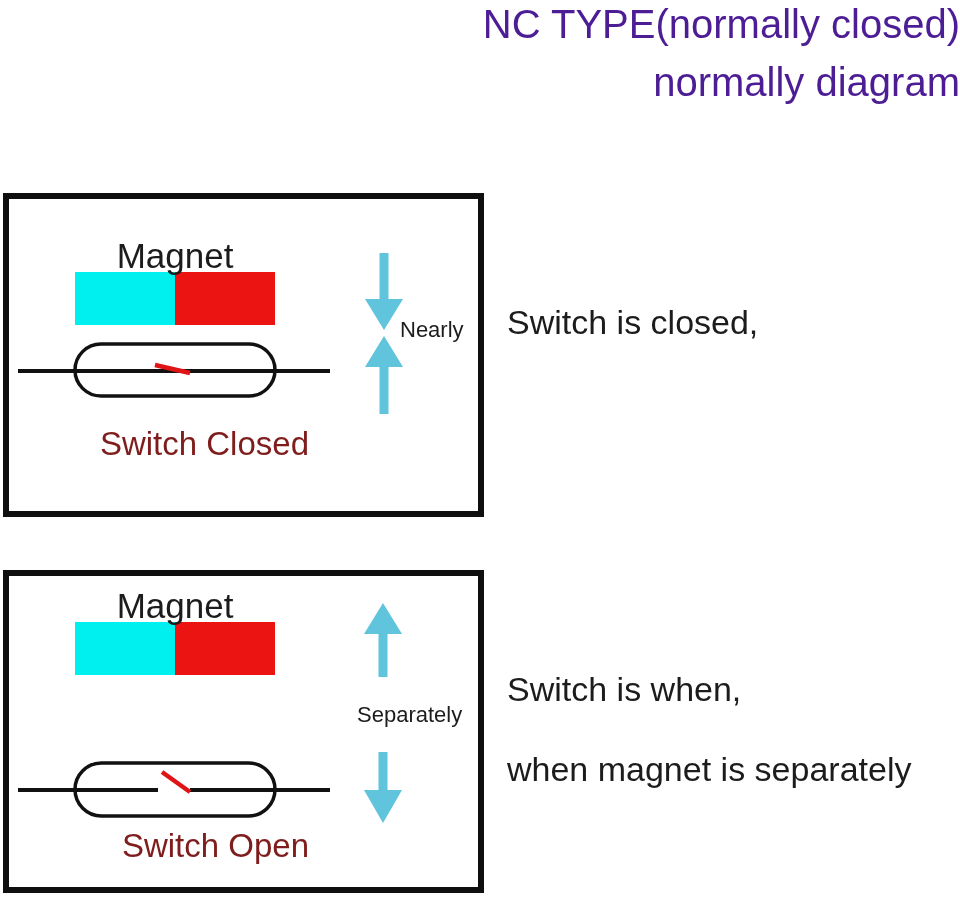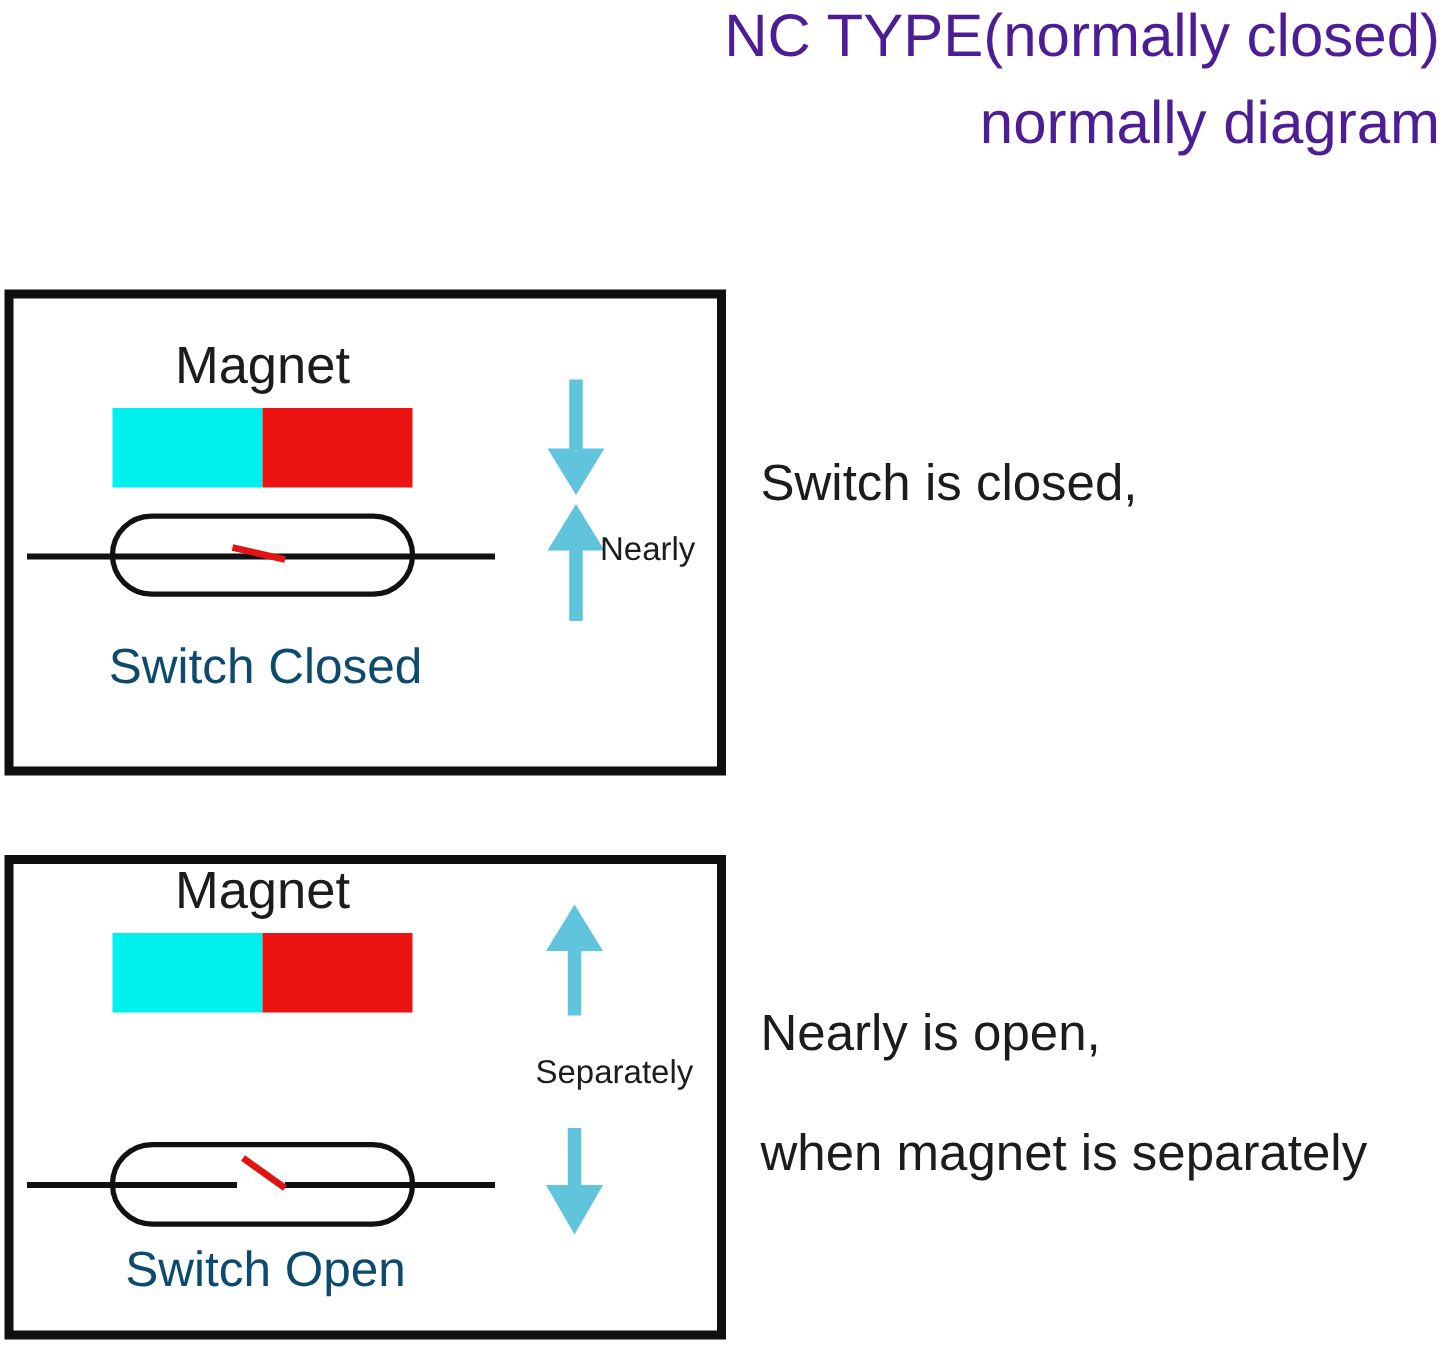--- a/index.html
+++ b/index.html
@@ -37,28 +37,29 @@
   .panel svg { position: absolute; left: 0; top: 0; display: block; }
 
   .magnet-label {
     position: absolute;
     left: 75px;
     width: 200px;
     text-align: center;
     font-size: 35px;
     color: #1c1c1c;
     white-space: nowrap;
+    margin-top: 12px;
   }
   .switch-label {
     position: absolute;
     left: 45px;
     width: 264px;
-    text-align: center;
+    text-align: right;
     font-size: 33px;
-    color: #0c4a6e;
+    color: #7f1d1d;
     white-space: nowrap;
   }
   .proximity-label {
     position: absolute;
     font-size: 22px;
     color: #1c1c1c;
     white-space: nowrap;
   }
   .caption-line {
     position: absolute;
@@ -87,21 +88,21 @@
       <line x1="146" y1="166" x2="181" y2="174" stroke-width="4.5" stroke="#e01414"></line>
 
       <rect x="370.5" y="54" width="9" height="49" fill="#5fc4dc"></rect>
       <polygon points="356,100 394,100 375,131" fill="#5fc4dc"></polygon>
       <polygon points="375,137 356,168 394,168" fill="#5fc4dc"></polygon>
       <rect x="370.5" y="166" width="9" height="49" fill="#5fc4dc"></rect>
     </svg>
   </div>
 
   <div class="magnet-label" style="top:224px;">Magnet</div>
-  <div class="proximity-label" style="left:400px; top:317px;margin-top:36px;">Nearly</div>
+  <div class="proximity-label" style="left:400px; top:317px;">Nearly</div>
   <div class="switch-label" style="top:425px;">Switch Closed</div>
 
   <div class="caption-line" style="top:303px;">Switch is closed,</div>
 
   <div class="panel open">
     <svg width="469" height="311" viewBox="0 0 469 311">
 
       <rect x="66" y="46" width="100" height="53" fill="#00f0f0"></rect>
       <rect x="166" y="46" width="100" height="53" fill="#ec1313"></rect>
 
@@ -114,16 +115,16 @@
       <line x1="9" y1="214" x2="149" y2="214" stroke="#111111" stroke-width="4"></line>
       <line x1="181" y1="214" x2="321" y2="214" stroke="#111111" stroke-width="4"></line>
       <line x1="153" y1="196" x2="181" y2="216" stroke-width="4.5" stroke="#e01414"></line>
     </svg>
   </div>
 
   <div class="magnet-label" style="top:574px;">Magnet</div>
   <div class="proximity-label" style="left:357px; top:702px;">Separately</div>
   <div class="switch-label" style="top:827px;">Switch Open</div>
 
-  <div class="caption-line" style="top:670px;">Nearly is open,</div>
+  <div class="caption-line" style="top:670px;">Switch is when,</div>
   <div class="caption-line" style="top:750px;">when magnet is separately</div>
 
 </div>
 
 </body></html>

